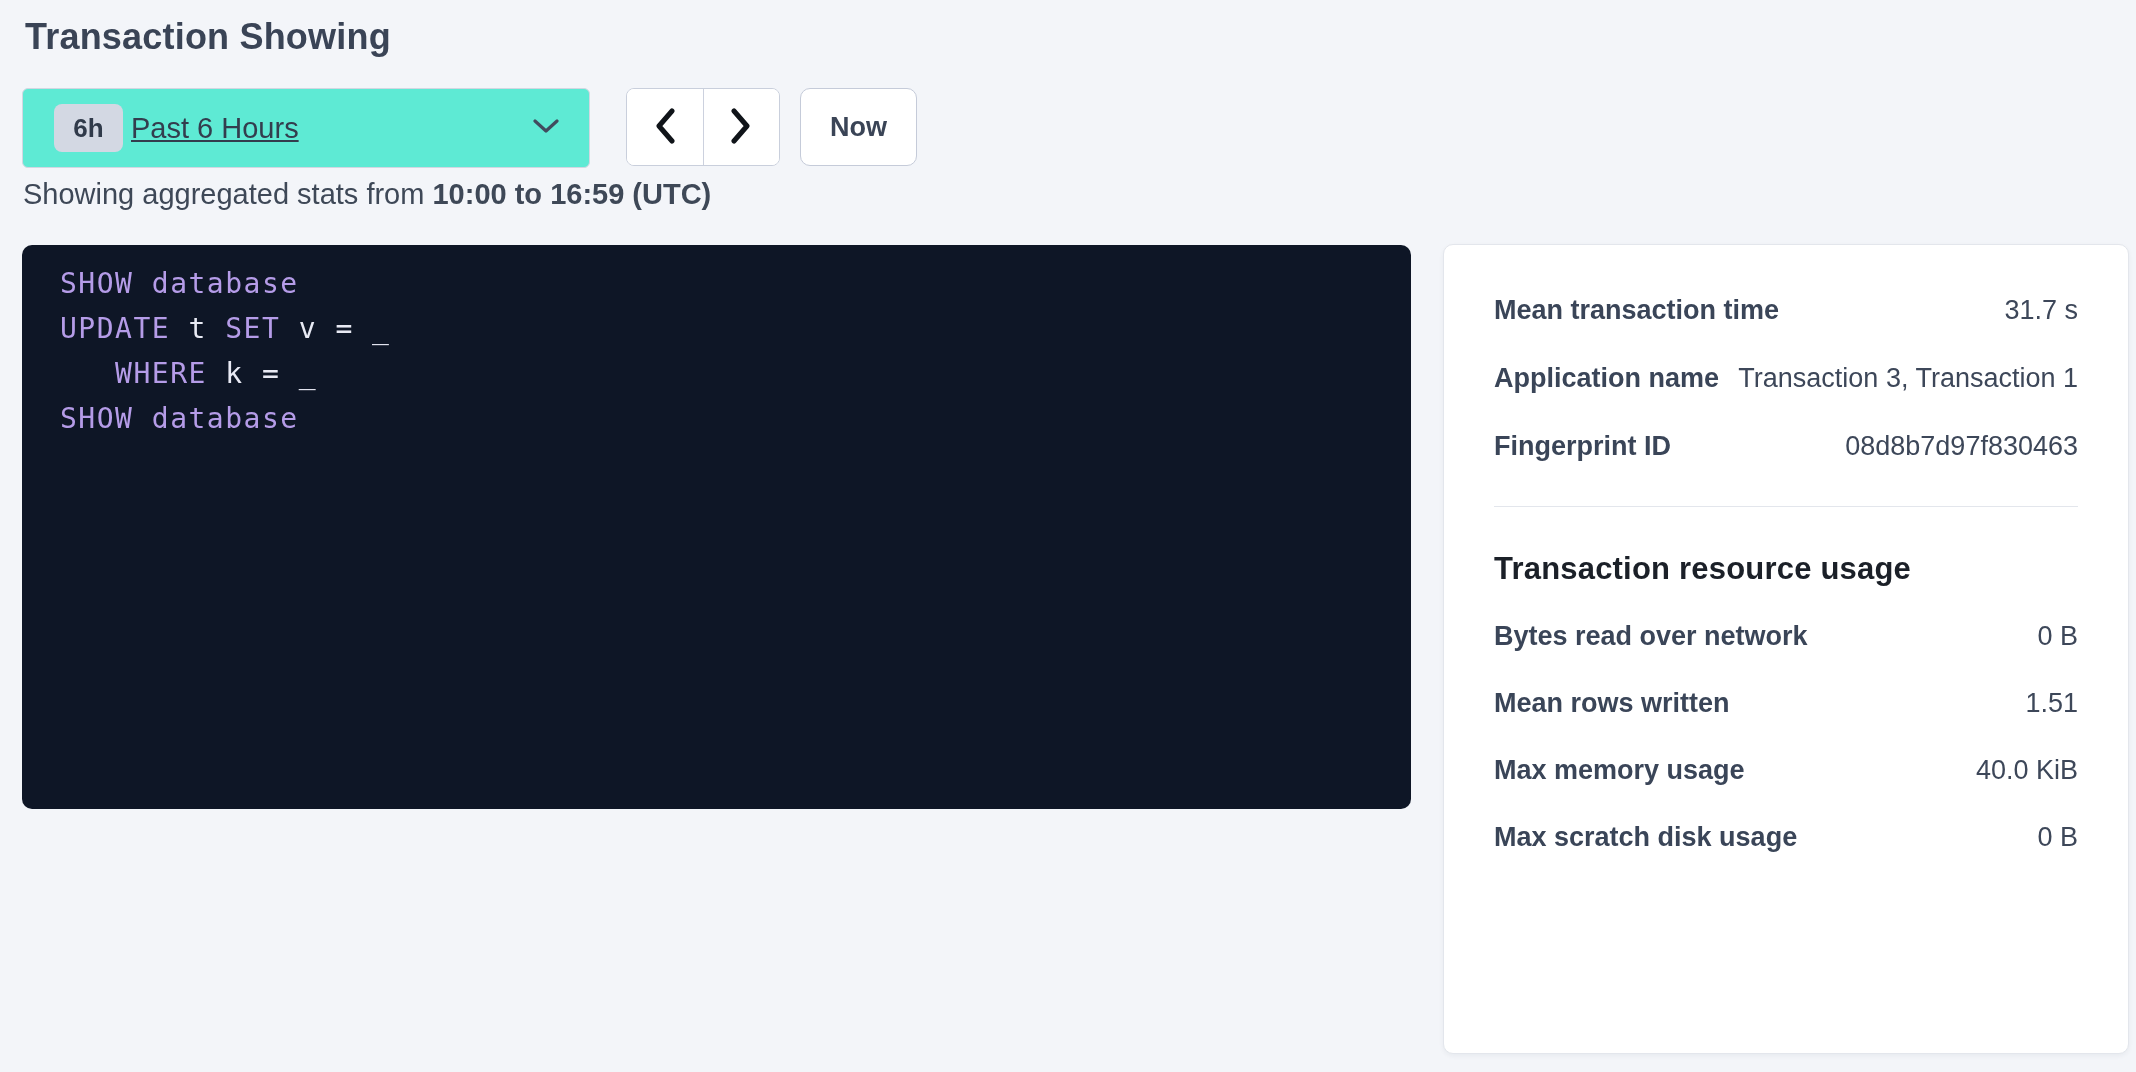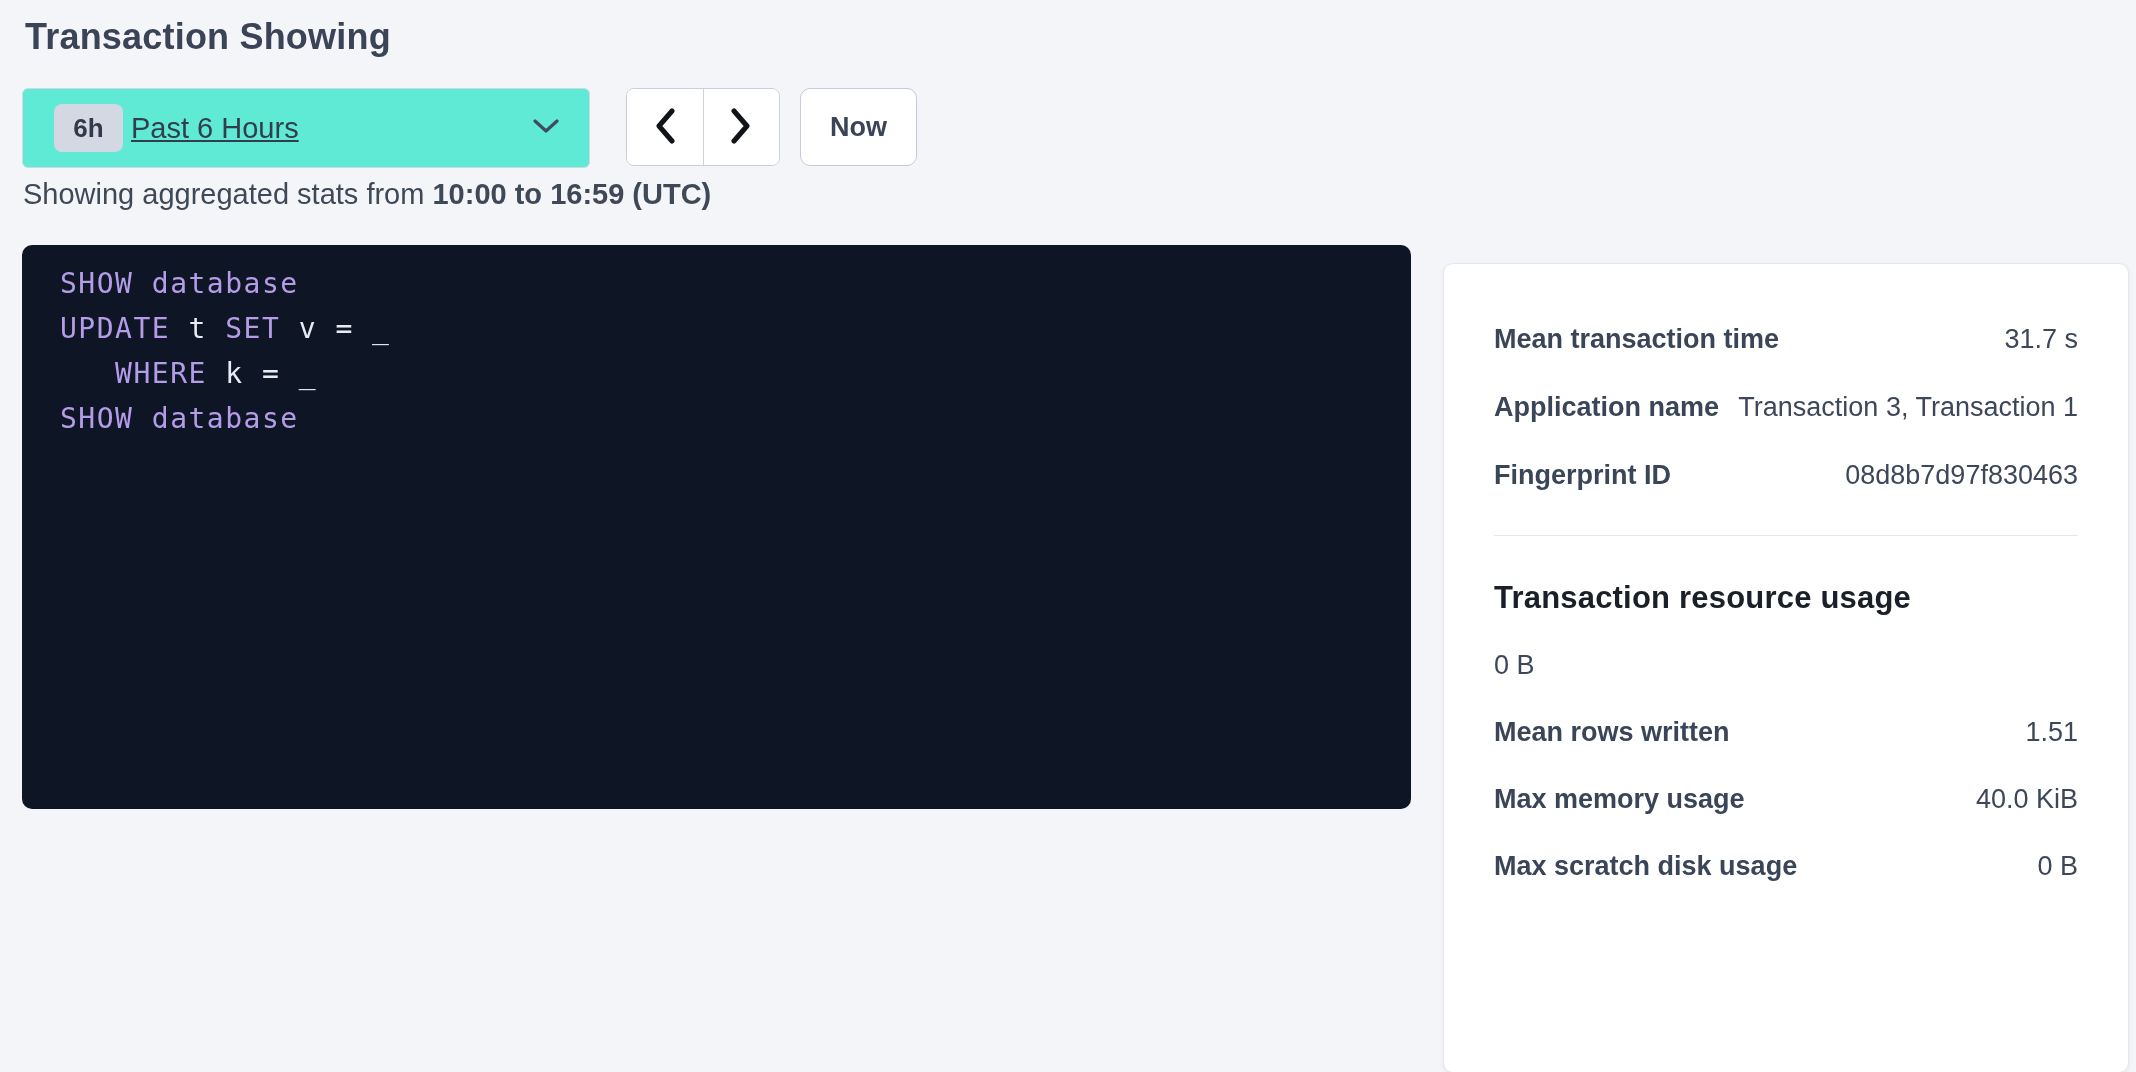--- a/index.html
+++ b/index.html
@@ -63,22 +63,21 @@
     font-size:28px; line-height:45px; letter-spacing:1.5px;
     white-space:pre; color:var(--plain);
   }
   .tok-keyword{ color:var(--kw); }
   .tok-plain{ color:var(--plain); }
   
   .summary-card{
     position:absolute; left:1443px; top:244px; width:686px; height:810px;
     background:#fff; border:1px solid var(--card-border); border-radius:10px;
     box-shadow:0 2px 5px rgba(20,30,50,.05);
-    padding:41px 50px 0 50px;
-    margin-top:19px;
+    padding:31px 50px 0 50px;
   }
   .summary-row{
     height:68px; display:flex; align-items:center; justify-content:space-between;
     white-space:nowrap;
   }
   .summary-row .lbl{ font-size:27px; font-weight:700; color:#3a4558; }
   .summary-row .val{ font-size:27px; font-weight:400; color:#3d4759; }
   .card-divider{ border:none; border-top:1px solid var(--card-border); margin-top:26px; }
   .card-section-title{
     margin-top:42px; line-height:40px;
@@ -142,20 +141,21 @@
       </div>
       <div class="summary-row">
         <span class="lbl">Fingerprint ID</span>
         <span class="val">08d8b7d97f830463</span>
       </div>
     </div>
   <hr class="card-divider">
   <h2 class="card-section-title">Transaction resource usage</h2>
   <div id="resource-rows" class="resource-rows">
       <div class="summary-row">
+        <span class="lbl">Bytes read over network</span>
         <span class="val">0 B</span>
       </div>
       <div class="summary-row">
         <span class="lbl">Mean rows written</span>
         <span class="val">1.51</span>
       </div>
       <div class="summary-row">
         <span class="lbl">Max memory usage</span>
         <span class="val">40.0 KiB</span>
       </div>

